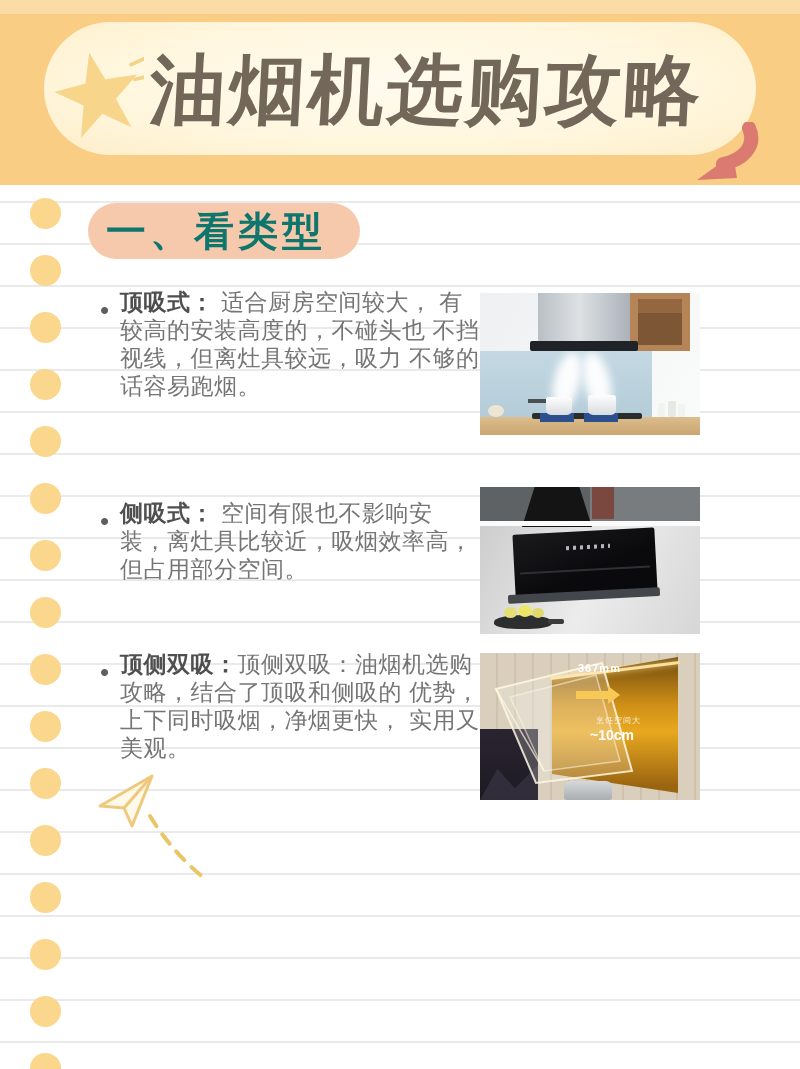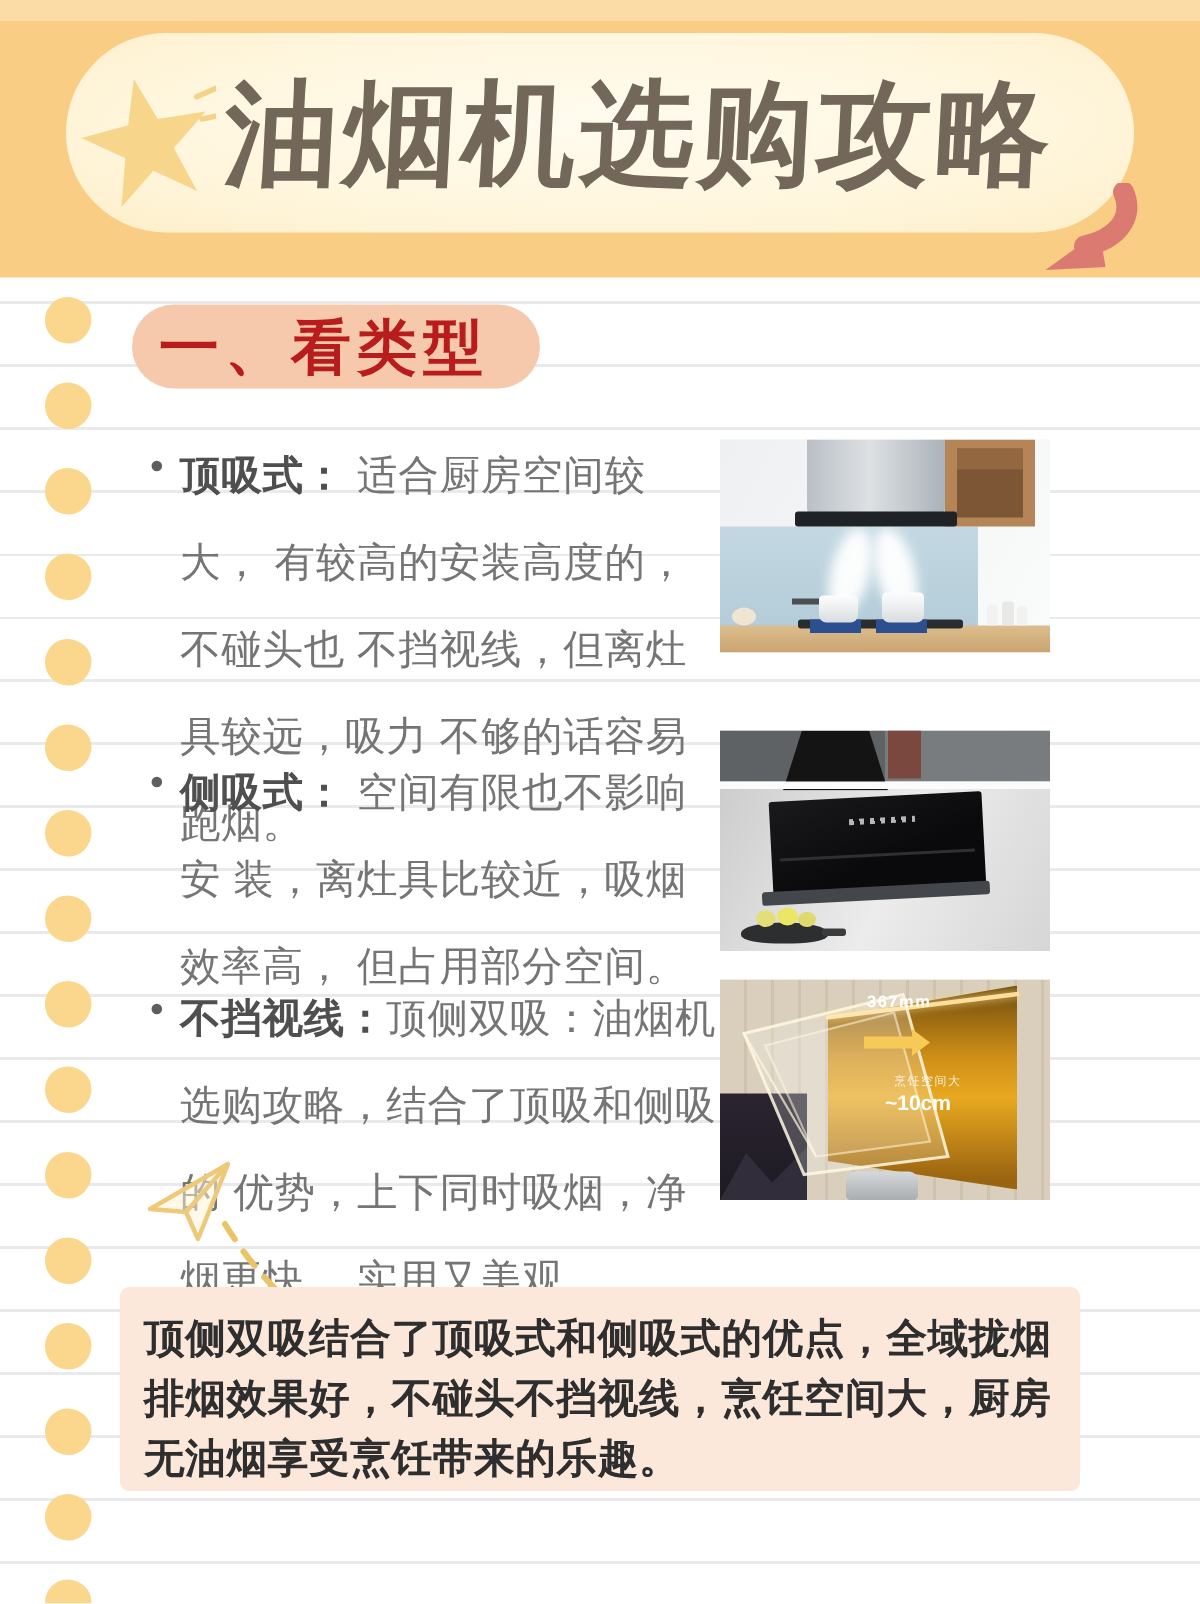--- a/index.html
+++ b/index.html
@@ -20,26 +20,26 @@
   
   .paper{position:absolute;left:0;top:185px;width:800px;height:884px;
     background:repeating-linear-gradient(to bottom,
       transparent 0px, transparent 16px, #eaeaea 16px, #eaeaea 18px, transparent 18px, transparent 42px);}
   .dots-col{position:absolute;left:30px;top:198px;display:flex;flex-direction:column;gap:26px;}
   .binder-dot{width:31px;height:31px;background:#fad78d;border-radius:48% 52% 50% 50%/50% 48% 52% 50%;}
 
   
   .section-pill{position:absolute;left:88px;top:203px;width:272px;height:56px;border-radius:28px;
     background:#f6c9ac;display:flex;align-items:center;}
-  .section-title{font-size:40px;font-weight:bold;color:#b91c1c;padding-left:18px;letter-spacing:4px;white-space:nowrap;}
+  .section-title{font-size:40px;font-weight:bold;color:#0f766e;padding-left:18px;letter-spacing:4px;white-space:nowrap;}
 
   
   .bullet{position:absolute;left:100px;width:382px;display:flex;}
   .bullet .dot-glyph{flex:0 0 20px;color:#5e5e5e;font-size:26px;line-height:44px;}
-  .bullet .b-text{font-size:27px;line-height:58px;color:#757575;letter-spacing:.5px;}
+  .bullet .b-text{font-size:23px;line-height:28px;color:#757575;letter-spacing:.5px;}
   .bullet .b-label{font-weight:bold;color:#4f4f4f;}
   .bullet-1{top:288px;} .bullet-2{top:499px;} .bullet-3{top:650px;}
 
   
   .scene{position:absolute;left:480px;width:220px;overflow:hidden;background:#f2f3f4;text-decoration:underline;}
   .scene *{position:absolute;}
   .scene-1{top:293px;height:142px;}
   .scene-2{top:487px;height:147px;}
   .scene-3{top:653px;height:147px;}
 
@@ -154,21 +154,21 @@
     <span class="b-text"><b class="b-label">顶吸式：</b> <span>适合厨房空间较大， 有较高的安装高度的，不碰头也 不挡视线，但离灶具较远，吸力 不够的话容易跑烟。</span></span>
   </div>
 
   <div class="bullet bullet-2">
     <span class="dot-glyph">•</span>
     <span class="b-text"><b class="b-label">侧吸式：</b> <span>空间有限也不影响安 装，离灶具比较近，吸烟效率高， 但占用部分空间。</span></span>
   </div>
 
   <div class="bullet bullet-3">
     <span class="dot-glyph">•</span>
-    <span class="b-text"><b class="b-label">不挡视线：</b><span>顶侧双吸：油烟机选购攻略，结合了顶吸和侧吸的 优势，上下同时吸烟，净烟更快， 实用又美观。</span></span>
+    <span class="b-text"><b class="b-label">顶侧双吸：</b><span>顶侧双吸：油烟机选购攻略，结合了顶吸和侧吸的 优势，上下同时吸烟，净烟更快， 实用又美观。</span></span>
   </div>
 
   <div class="scene scene-1">
     <div class="s1-wall"></div>
     <div class="s1-splash"></div>
     <div class="s1-cabinet"></div>
     <div class="s1-cabinet-in"></div>
     <div class="s1-steam-l"></div>
     <div class="s1-steam-r"></div>
     <div class="s1-hood-body"></div>
@@ -223,17 +223,14 @@
   </div>
 
   <svg class="plane-svg" viewBox="0 0 64 58">
     <polygon points="6,34 58,4 38,54 30,36" fill="rgba(255,243,214,0.5)" stroke="#eec97c" stroke-width="3" stroke-linejoin="round"></polygon>
     <line x1="30" y1="36" x2="58" y2="4" stroke="#eec97c" stroke-width="3"></line>
   </svg>
   <svg class="dash-svg" viewBox="0 0 70 72">
     <path d="M8 4 Q30 40 62 66" fill="none" stroke="#e9c568" stroke-width="4" stroke-dasharray="12 10" stroke-linecap="round"></path>
   </svg>
 
-  <div class="note-box">
-    <div class="note-text">顶侧双吸结合了顶吸式和侧吸式的优点，全域拢烟排烟效果好，不碰头不挡视线，烹饪空间大，厨房无油烟享受烹饪带来的乐趣。</div>
-  </div>
 
 </div>
 
 </body></html>

